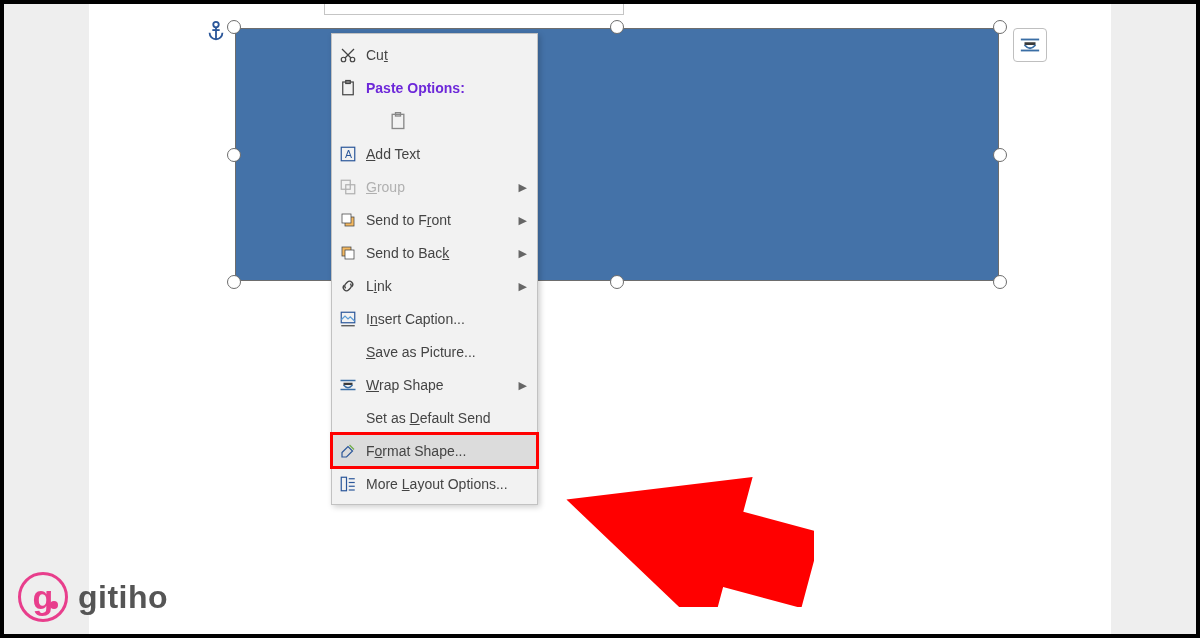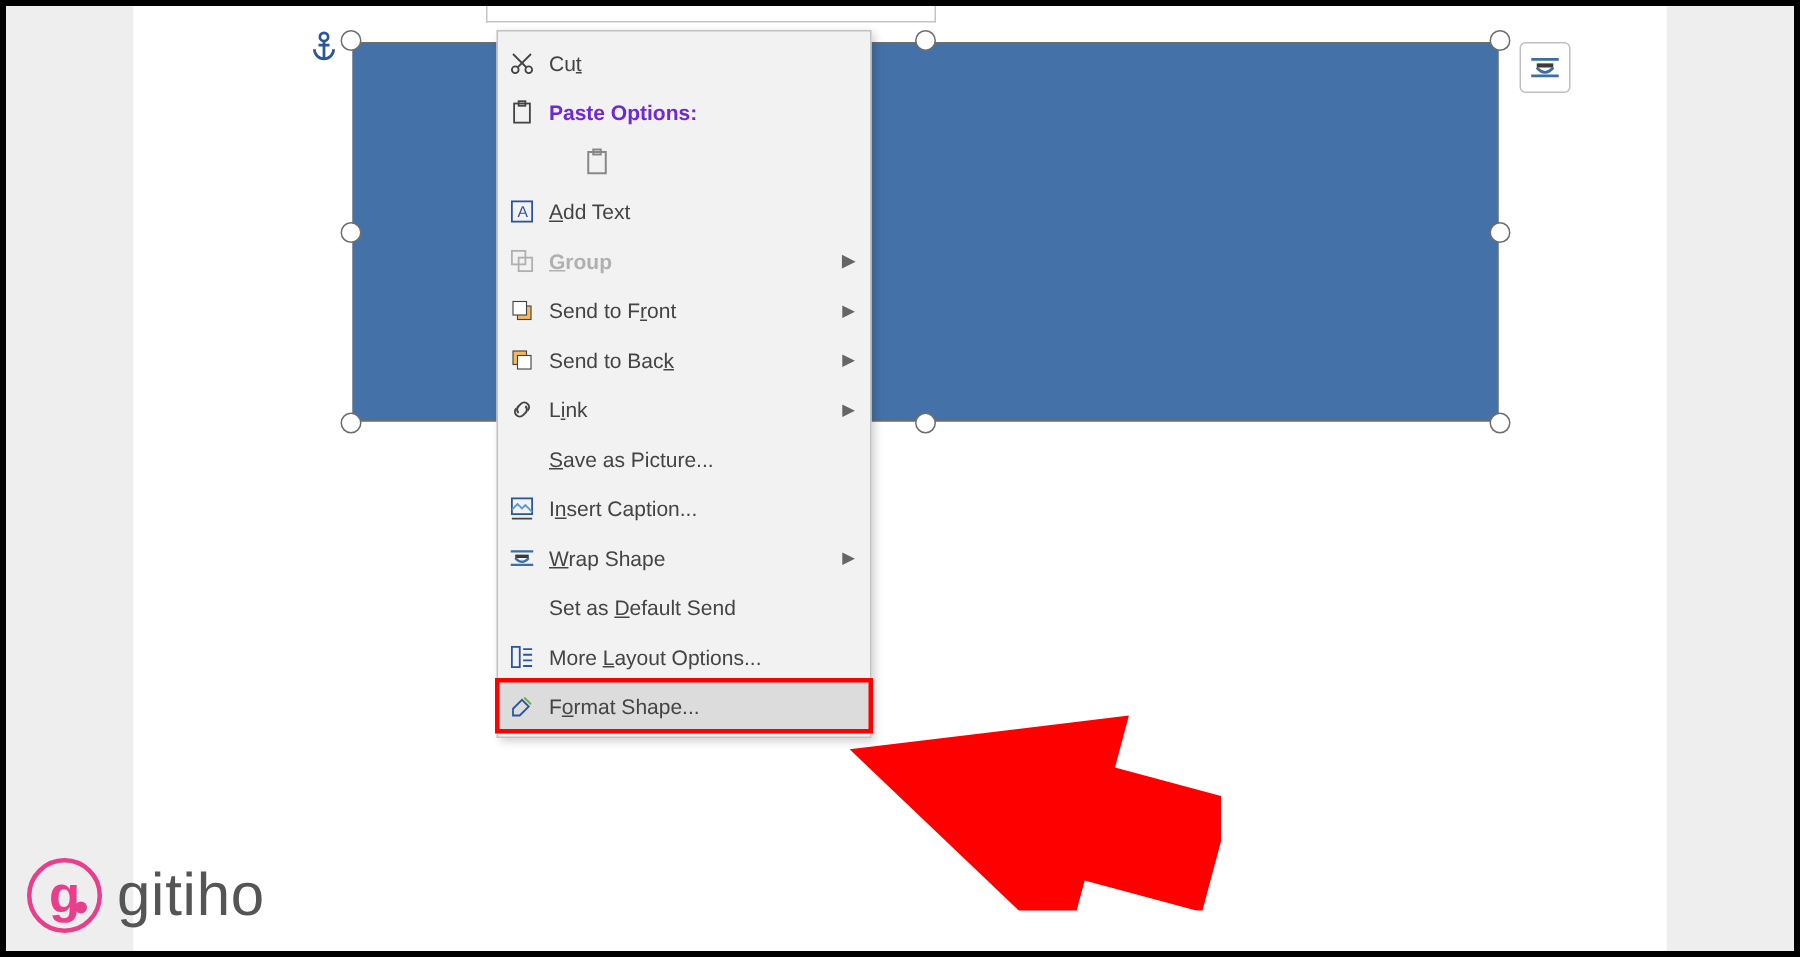--- a/index.html
+++ b/index.html
@@ -47,30 +47,30 @@
     .h-se { right: -8px; bottom: -8px; }
     .layout-opt-box {
       position: absolute; left: 924px; top: 24px; width: 34px; height: 34px;
       border: 1px solid #bfbfbf; background: #fff; border-radius: 4px;
       display:flex; align-items:center; justify-content:center;
     }
     .layout-opt-box svg { width: 22px; height: 18px; }
 
     
     .context-menu {
-      position: absolute; left: 242px; top: 16px; width: 250px;
+      position: absolute; left: 242px; top: 29px; width: 207px;
       background: #f2f2f2; border: 1px solid #c2c2c2; box-shadow: 2px 2px 6px rgba(0,0,0,.2);
       padding: 4px 0;
     }
     .cm-item, .cm-header, .cm-sub {
       display: flex; align-items: center; height: 33px; padding: 0 8px 0 34px; position: relative;
       color: #444; white-space: nowrap;
     }
     .cm-item { cursor: default; }
-    .cm-item.disabled { color: #b0b0b0; font-weight: bold; }
+    .cm-item.disabled { color: #b0b0b0; }
     .cm-item .ico, .cm-header .ico {
       position: absolute; left: 6px; top: 50%; transform: translateY(-50%);
       width: 20px; height: 20px; display:flex; align-items:center; justify-content:center;
     }
     .cm-item .ico svg, .cm-header .ico svg { width: 18px; height: 18px; }
     .cm-header { font-weight: 700; color:#6d28d9; }
     .cm-indent { height: 33px; display:flex; align-items:center; padding-left: 56px; }
     .cm-indent .ico { width:20px; height:20px; display:flex; align-items:center; justify-content:center; }
     .cm-arrow {
       position: absolute; right: 10px; top: 50%; transform: translateY(-50%);
@@ -95,21 +95,21 @@
       font-family: Arial, sans-serif;
     }
     .wm-logo {
       width: 50px; height: 50px; border: 3px solid #e83e8c; border-radius: 50%;
       display:flex; align-items:center; justify-content:center; position: relative;
       color: #e83e8c; font-weight: 700; font-size: 34px; line-height: 1;
     }
     .wm-logo::after {
       content:""; position:absolute; right:7px; bottom:10px; width:8px; height:8px; background:#e83e8c; border-radius:50%;
     }
-    .wm-text { font-size: 40px; font-weight: 400; color:#555; letter-spacing: .5px;}
+    .wm-text { font-size: 32px; font-weight: 700; color:#555; letter-spacing: .5px;}
   </style>
 </head>
 <body>
 
 <div class="gutter-left"></div>
 <div class="gutter-right"></div>
 
 <div class="doc-area">
   <div class="ribbon-bit"></div>
 
@@ -225,74 +225,74 @@
         <svg viewBox="0 0 24 24" fill="none" stroke="#444" stroke-width="1.8">
             <path d="M9 15a4 4 0 0 1 0-6l2-2a4 4 0 0 1 6 6"></path>
             <path d="M15 9a4 4 0 0 1 0 6l-2 2a4 4 0 0 1-6-6"></path>
           </svg>
       </span>
       <span><span>L</span><span class="u">i</span><span>nk</span></span>
       <span class="cm-arrow">▶</span>
     </div>
 
     <div class="cm-item">
-      <span><span class="u">S</span><span>ave as Picture...</span></span>
-    </div>
-
-    <div class="cm-item">
       <span class="ico">
         <svg viewBox="0 0 24 24" fill="none" stroke="#2b579a" stroke-width="1.6">
             <rect x="3" y="3" width="18" height="14"></rect>
             <path d="M3 13l5-5 4 4 3-3 6 6" stroke="#5b9bd5"></path>
             <line x1="3" y1="21" x2="21" y2="21" stroke="#444"></line>
           </svg>
       </span>
       <span><span>I</span><span class="u">n</span><span>sert Caption...</span></span>
+    </div>
+
+    <div class="cm-item">
+      <span><span class="u">S</span><span>ave as Picture...</span></span>
     </div>
 
     <div class="cm-item">
       <span class="ico">
         <svg viewBox="0 0 24 18">
             <line x1="2" y1="3" x2="22" y2="3" stroke="#3a6ea5" stroke-width="2"></line>
             <rect x="6" y="6" width="12" height="3" fill="#3a3a3a"></rect>
             <path d="M6 9 Q12 16 18 9" fill="none" stroke="#3a6ea5" stroke-width="2"></path>
             <line x1="2" y1="15" x2="22" y2="15" stroke="#3a6ea5" stroke-width="2"></line>
           </svg>
       </span>
       <span><span class="u">W</span><span>rap Shape</span></span>
       <span class="cm-arrow">▶</span>
     </div>
 
 
     <div class="cm-item">
       <span><span>Set as </span><span class="u">D</span><span>efault Send</span></span>
+    </div>
+
+    <div class="cm-item highlighted">
+      <span class="ico">
+        <svg viewBox="0 0 24 24" fill="none" stroke="#2b579a" stroke-width="1.6">
+            <path d="M4 14l8-8 6 6-8 8H4z"></path>
+            <path d="M14 4l6 6" stroke="#70ad47"></path>
+          </svg>
+      </span>
+      <span><span>F</span><span class="u">o</span><span>rmat Shape...</span></span>
     </div>
 
     <div class="cm-item">
       <span class="ico">
         <svg viewBox="0 0 24 24" fill="none" stroke="#2b579a" stroke-width="1.6">
             <rect x="3" y="3" width="7" height="18"></rect>
             <line x1="13" y1="5" x2="21" y2="5"></line>
             <line x1="13" y1="10" x2="21" y2="10"></line>
             <line x1="13" y1="15" x2="21" y2="15"></line>
             <line x1="13" y1="20" x2="21" y2="20"></line>
           </svg>
       </span>
       <span><span>More </span><span class="u">L</span><span>ayout Options...</span></span>
     </div>
-
-    <div class="cm-item highlighted">
-      <span class="ico">
-        <svg viewBox="0 0 24 24" fill="none" stroke="#2b579a" stroke-width="1.6">
-            <path d="M4 14l8-8 6 6-8 8H4z"></path>
-            <path d="M14 4l6 6" stroke="#70ad47"></path>
-          </svg>
-      </span>
-      <span><span>F</span><span class="u">o</span><span>rmat Shape...</span></span>
-    </div>
   </div>
 
   <div class="arrow-annot">
     <svg viewBox="0 0 255 165">
       <polygon fill="#ff0000" points="255,0 255,114 174,114 174,165 0,70 174,0 174,36 255,36" transform="translate(0,20) rotate(15 127 82)"></polygon>
     </svg>
   </div>
 </div>
 
 <div class="watermark">

